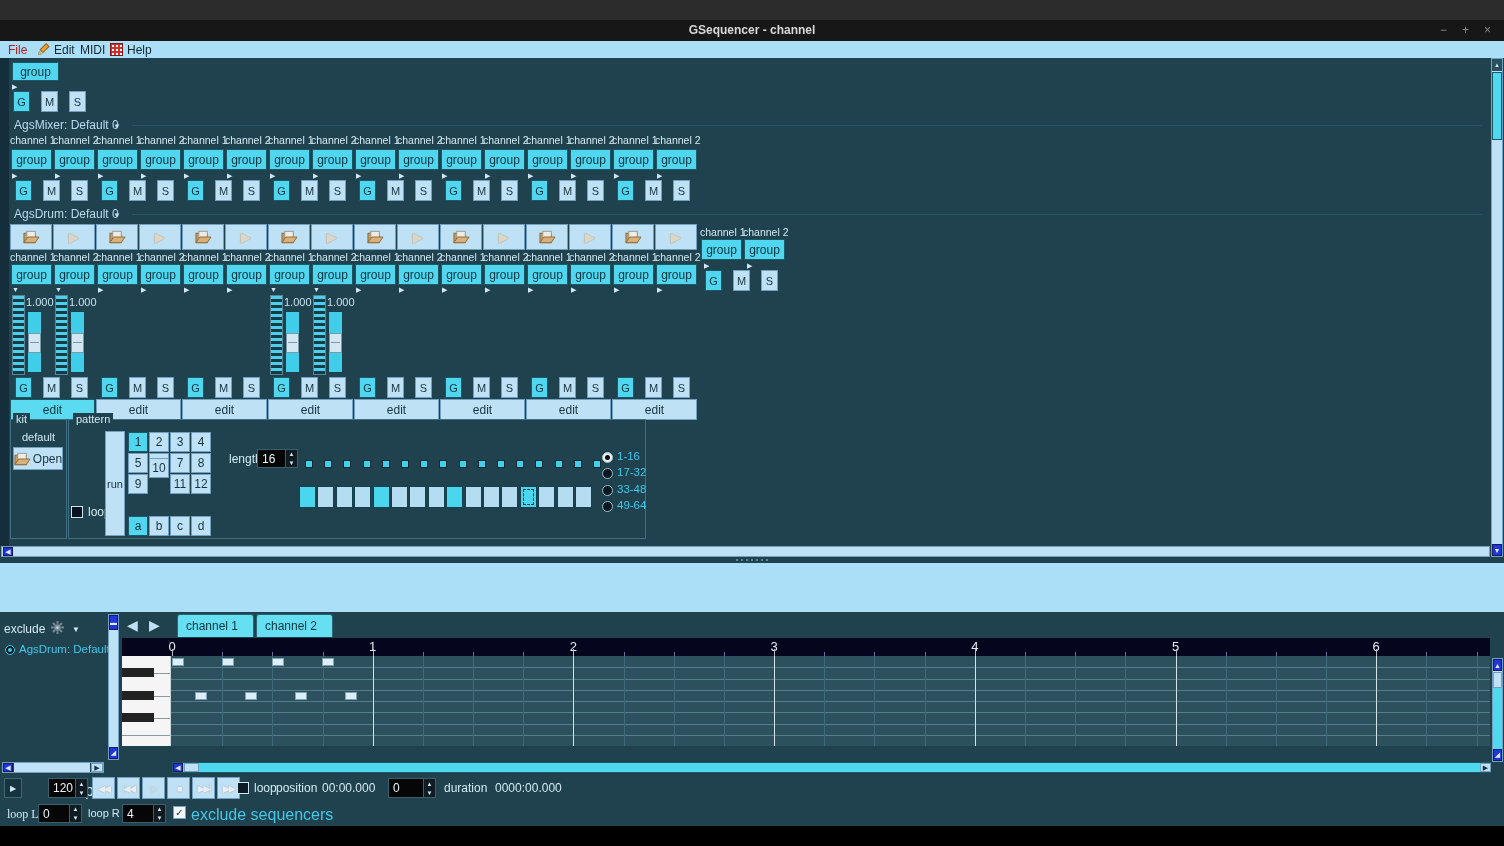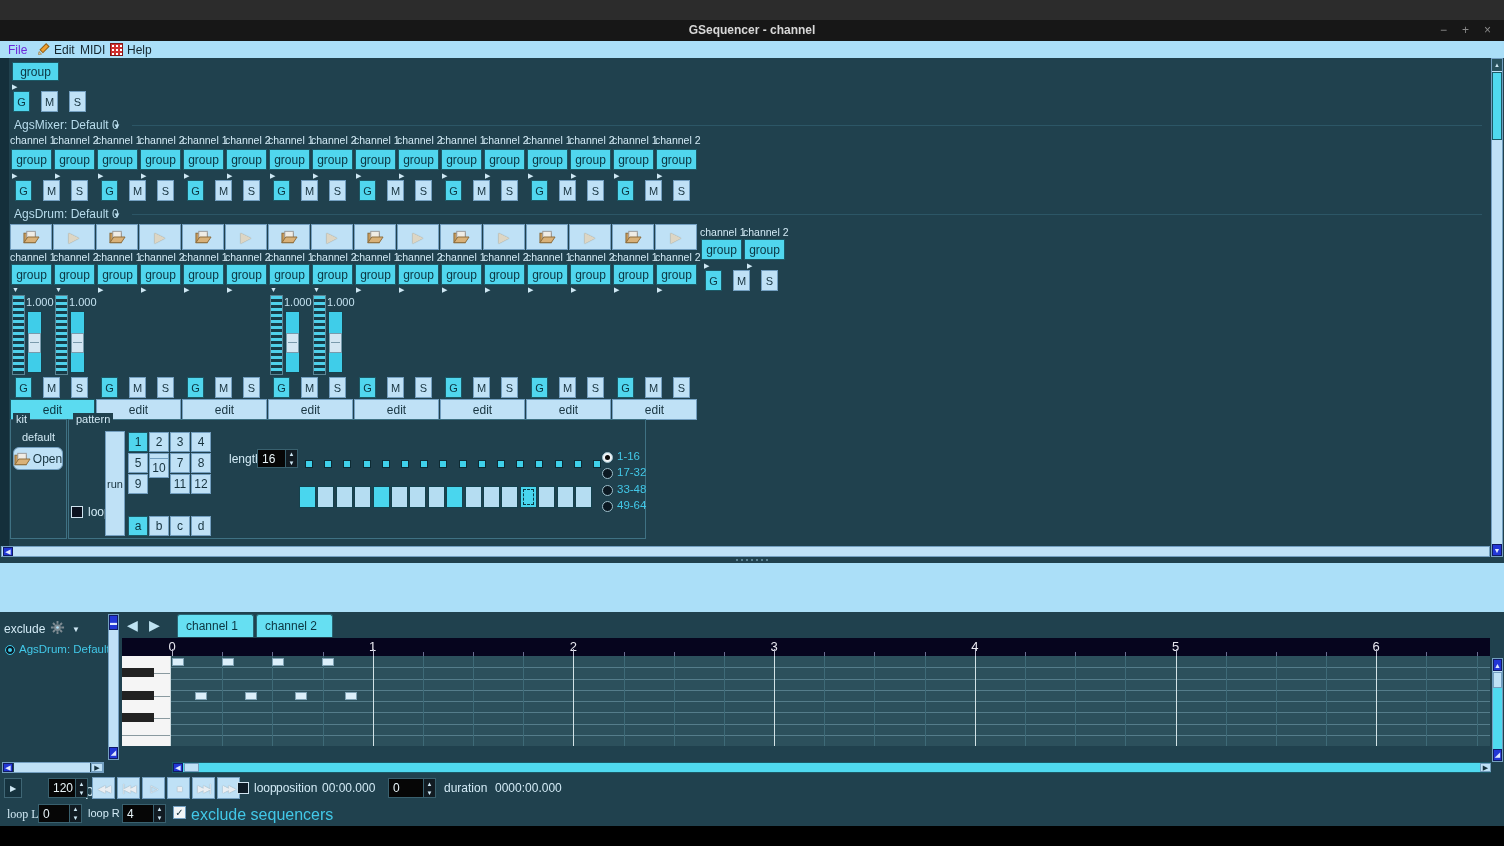--- a/index.html
+++ b/index.html
@@ -41,21 +41,21 @@
   <div class="abs" style="left:0;top:0;width:1504px;height:20px;background:#2c2c2c;"></div>
 
   <div class="abs" style="left:0;top:20px;width:1504px;height:21px;background:#171717;border-bottom:1px solid #000;">
     <div class="abs" style="left:0;right:0;top:3px;text-align:center;color:#d8d8d8;font-weight:bold;font-size:12px;">GSequencer - channel</div>
     <div class="abs" style="left:1440px;top:3px;color:#8a8a8a;font-size:12px;">−</div>
     <div class="abs" style="left:1462px;top:3px;color:#8a8a8a;font-size:12px;">+</div>
     <div class="abs" style="left:1484px;top:3px;color:#8a8a8a;font-size:12px;">×</div>
   </div>
 
   <div class="abs" style="left:0;top:41px;width:1504px;height:17px;background:#abdff8;border-bottom:1px solid #26424e;" id="menubar">
-      <div style="position: absolute; left: 8px; top: 1px; height: 15px; display: flex; align-items: center; color: #6d28d9; font-size: 12px;">
+      <div style="position: absolute; left: 8px; top: 1px; height: 15px; display: flex; align-items: center; color: #b91c1c; font-size: 12px;">
         <span>File</span>
       </div>
       <div style="position: absolute; left: 37px; top: 1px; height: 15px; display: flex; align-items: center; color: rgb(21, 38, 46); font-size: 12px;">
         <span style="display: flex; margin-right: 4px;">
           <svg width="13" height="13" viewBox="0 0 13 13">
             <rect x="5.5" y="0.5" width="4" height="8.5" fill="#f0a030" stroke="#935f12" transform="rotate(45 7 5)"></rect>
             <polygon points="1.5,11.5 4.5,11 2,8.6" fill="#e8d8b8" stroke="#935f12" stroke-width="0.6"></polygon>
           </svg>
         </span>
         <span>Edit</span>
@@ -389,21 +389,21 @@
         <div class="btn-light" style="position: absolute; left: 268px; top: 341px; width: 85px; height: 21px;">edit</div>
         <div class="btn-light" style="position: absolute; left: 354px; top: 341px; width: 85px; height: 21px;">edit</div>
         <div class="btn-light" style="position: absolute; left: 440px; top: 341px; width: 85px; height: 21px;">edit</div>
         <div class="btn-light" style="position: absolute; left: 526px; top: 341px; width: 85px; height: 21px;">edit</div>
         <div class="btn-light" style="position: absolute; left: 612px; top: 341px; width: 85px; height: 21px;">edit</div>
       </div>
 
     <div class="abs frame" style="left:10px;top:361px;width:57px;height:120px;"></div>
     <div class="frame-label" style="left:13px;top:355px;">kit</div>
     <div class="abs lbl" style="left:12px;top:373px;width:53px;text-align:center;">default</div>
-    <div class="abs btn-light" style="left:13px;top:389px;width:50px;height:23px;border-radius:6px;">
+    <div class="abs btn-light" style="left:13px;top:389px;width:50px;height:23px;">
       <span class="icon-holder" id="openbtn-icon" style="margin-right:2px;display:flex;">
           <svg width="17" height="14" viewBox="0 0 18 14">
             <rect x="1" y="3" width="12" height="10" fill="#c89b5a" stroke="#8a6a3a"></rect>
             <rect x="4" y="1" width="9" height="7" fill="#f0ece4" stroke="#999"></rect>
             <path d="M1 13l4-6h12l-4 6z" fill="#d9b178" stroke="#8a6a3a"></path>
           </svg>
         </span>
       <span>Open</span>
     </div>
 

